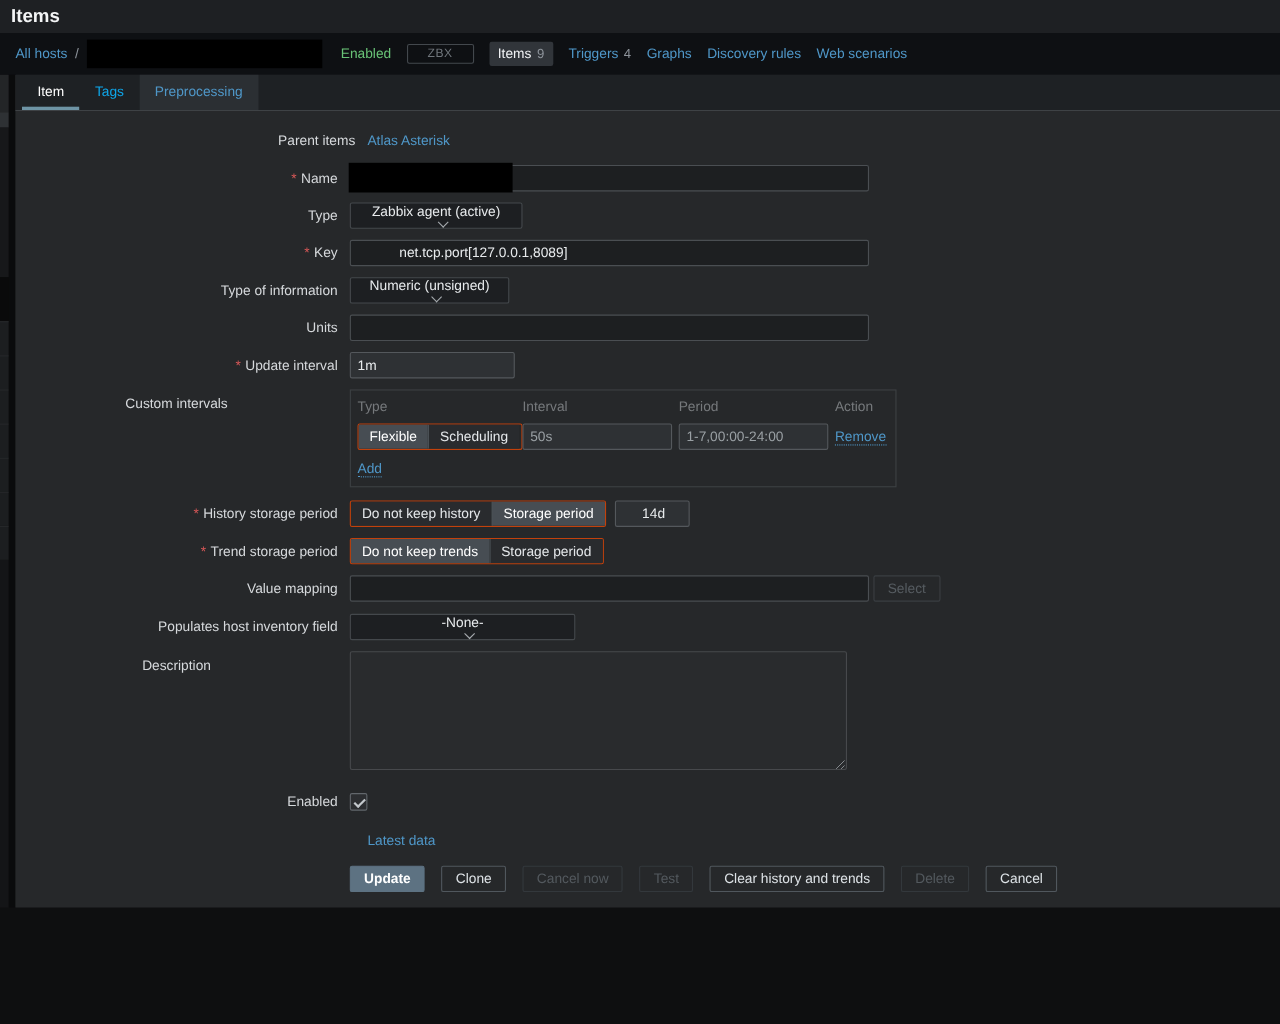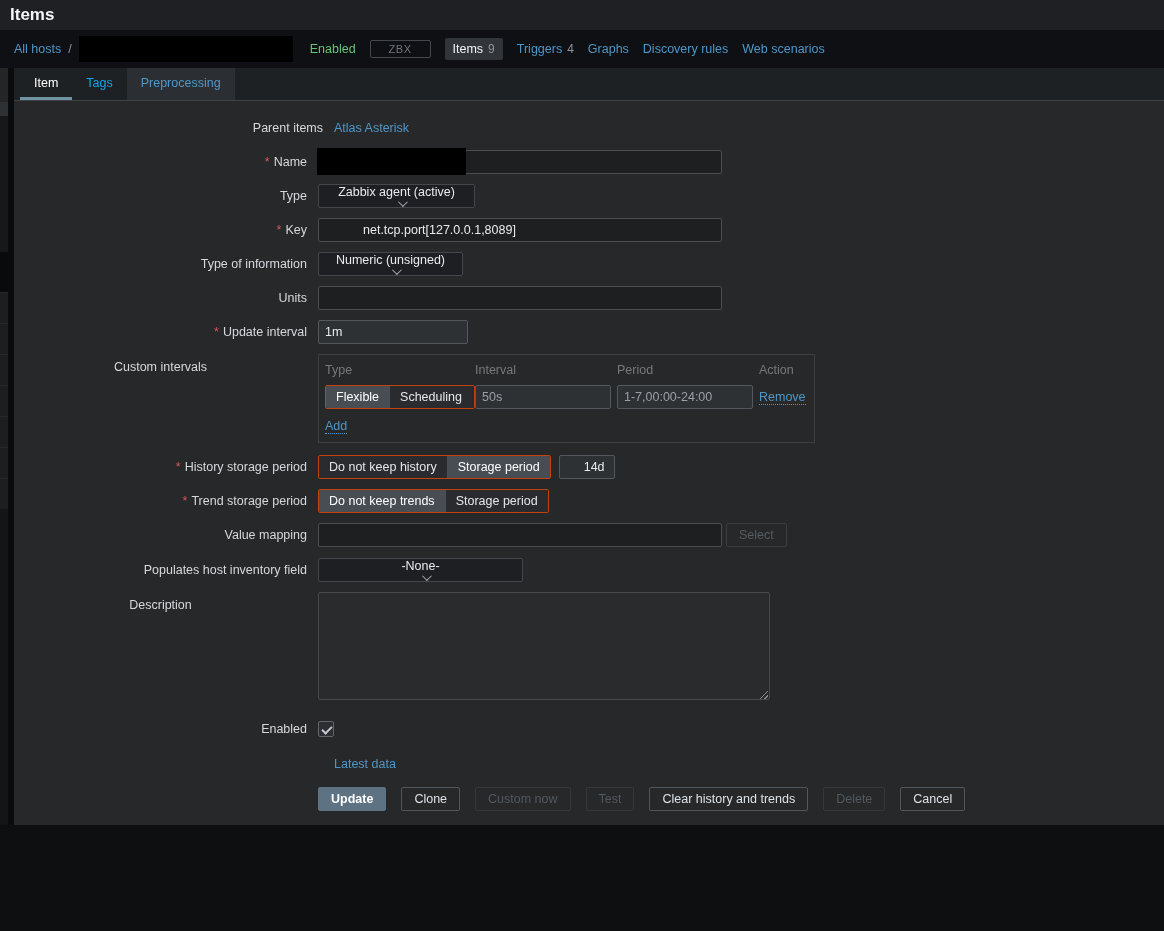--- a/index.html
+++ b/index.html
@@ -85,21 +85,21 @@
   .row-enabled .form-label { line-height:16px; }
   .row-latest { margin-bottom:15px; }
 
   .input {
     height:24px; border:1px solid #4a4e52; background:#1d1f21; color:#e8ebed;
     font-family:"Liberation Sans", sans-serif; font-size:12.5px;
     padding:0 6px; border-radius:2px; outline:none;
   }
   .input.lighter { background:#2e3134; border-color:#54585c; }
   .input.graytext { color:#9aa0a4; }
-  .w452 { width:404px;padding-left:44px; } .w150 { width:150px; } .w136 { width:136px; } .w72 { width:56px;padding-left:24px; }
+  .w452 { width:472px;padding-left:44px; } .w150 { width:150px; } .w136 { width:136px; } .w72 { width:68px;padding-left:24px; }
 
   .input-wrap { position:relative; display:inline-block; }
   .name-redaction {
     position:absolute; left:-1px; top:-2px; width:149px; height:27px;
     background:#000; z-index:2;
   }
 
   .select {
     height:24px; border:1px solid #44484c; background:#1d1f22; color:#e8ebed;
     border-radius:2px; display:inline-flex; align-items:center;
@@ -372,21 +372,21 @@
         <div class="form-field">
           <a class="link" style="line-height:15px;">Latest data</a>
         </div>
       </div>
 
       <div class="form-row">
         <div class="form-label"></div>
         <div class="form-field footer-btns">
           <button class="btn primary">Update</button>
           <button class="btn">Clone</button>
-          <button class="btn disabled">Custom now</button>
+          <button class="btn disabled">Cancel now</button>
           <button class="btn disabled">Test</button>
           <button class="btn">Clear history and trends</button>
           <button class="btn disabled">Delete</button>
           <button class="btn">Cancel</button>
         </div>
       </div>
 
     </div>
   </div>
 </div>

